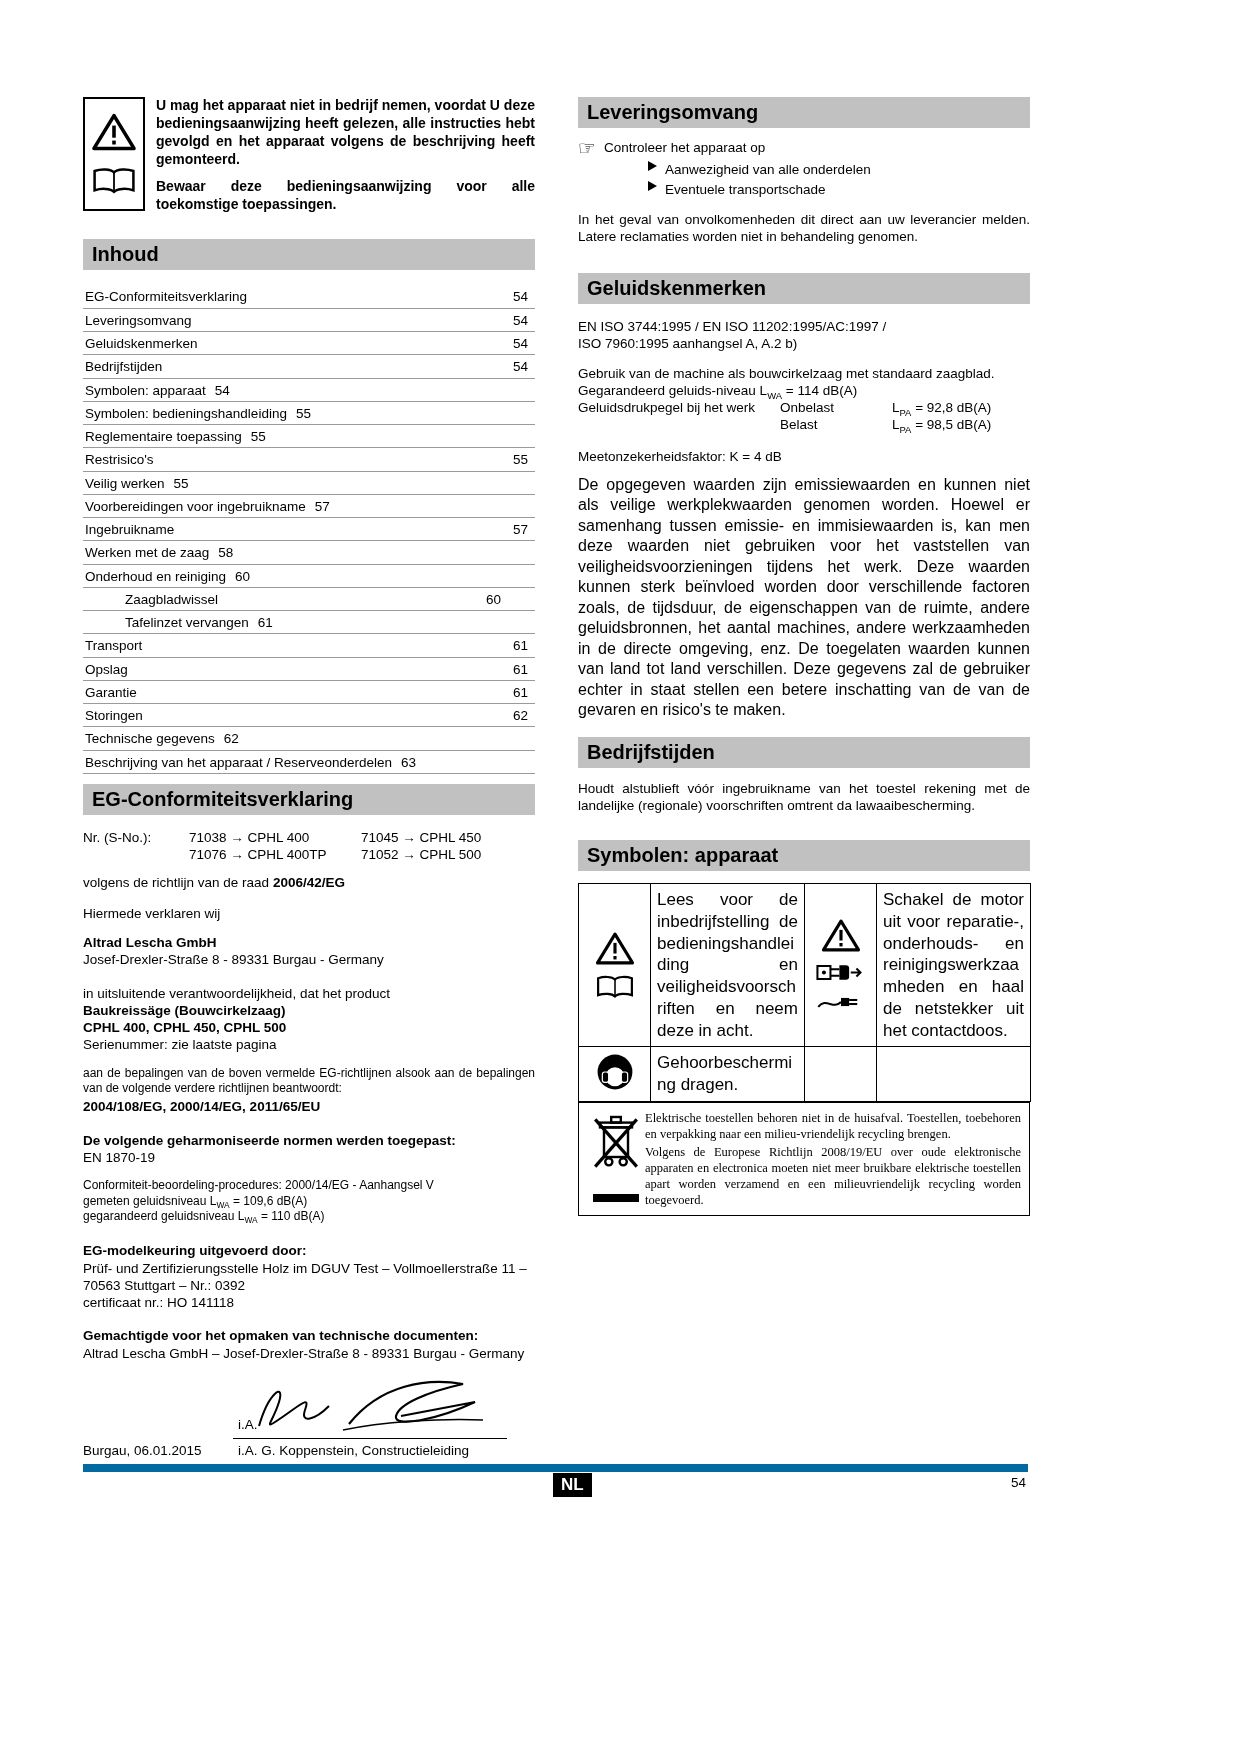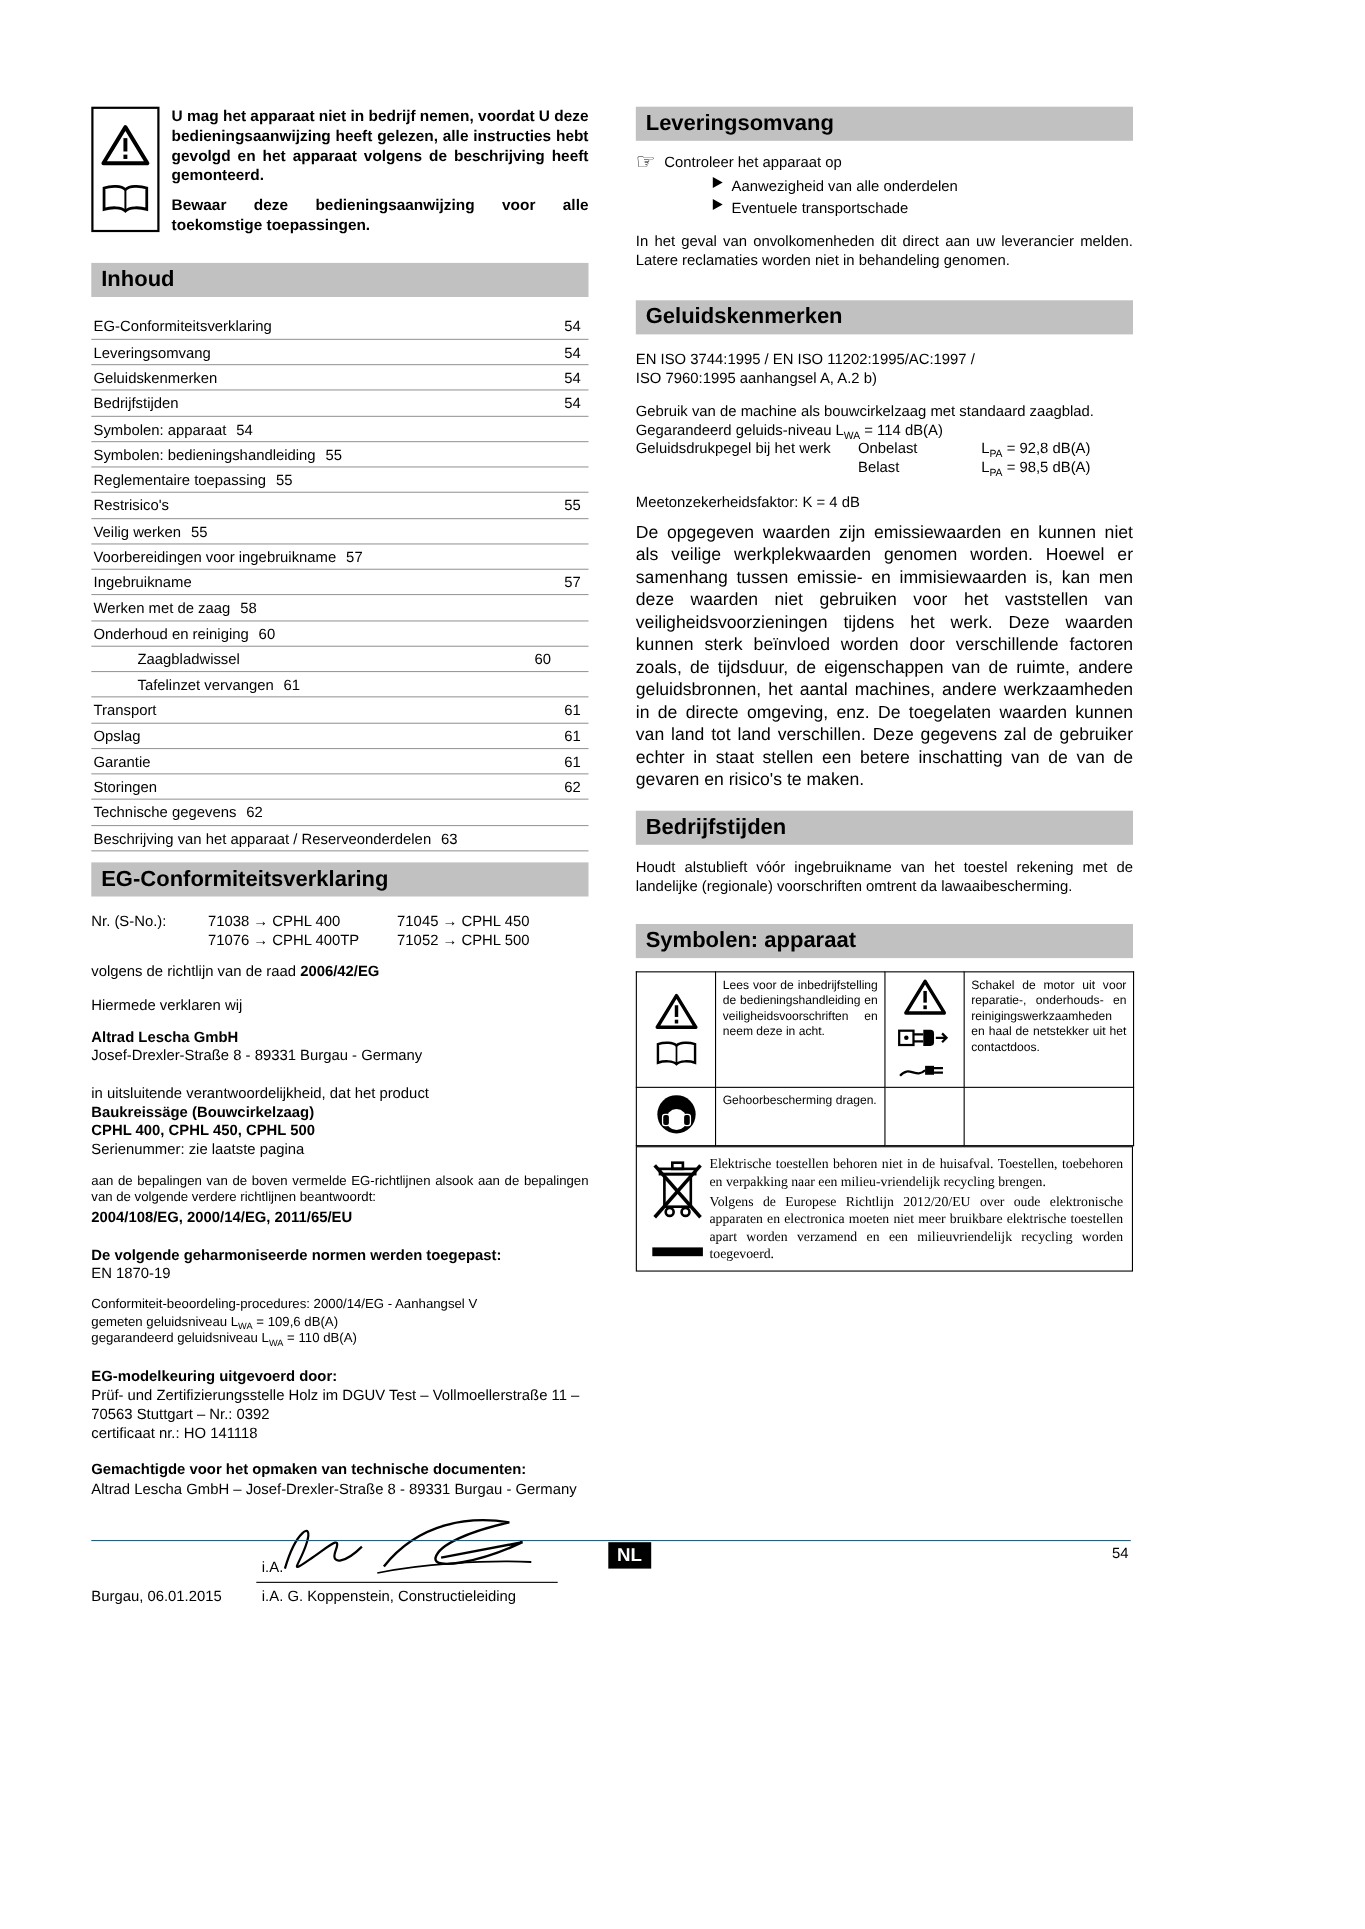--- a/index.html
+++ b/index.html
@@ -55,32 +55,32 @@
   .ah{width:0;height:0;border-left:9px solid #000;border-top:5px solid transparent;
       border-bottom:5px solid transparent;flex:0 0 auto;}
 
   
   .press-row{display:grid;grid-template-columns:202px 112px auto;}
 
   
   .sym-table{width:100%;border-collapse:collapse;table-layout:fixed;margin-top:12px;}
   .sym-table td{border:1.6px solid #000;padding:5px 6px;}
   .sym-icon-cell{width:72px;text-align:center;vertical-align:middle;}
-  .sym-text{font-size:11px;text-align:justify;overflow-wrap:anywhere;vertical-align:top;width:154px;}
+  .sym-text{font-size:17px;text-align:justify;overflow-wrap:anywhere;vertical-align:top;width:154px;}
   .icon-stack{display:flex;flex-direction:column;align-items:center;gap:8px;}
 
   
   .weee{border:1.6px solid #000;padding:7px 8px;display:flex;gap:0;font-family:Liberation Serif, serif;}
   .weee-icons{width:58px;flex:0 0 auto;display:flex;flex-direction:column;align-items:center;gap:24px;padding-top:2px;}
   .weee-bar{width:46px;height:8px;background:#000;}
   .weee-text{font-size:12.5px;text-align:justify;}
   .weee-text p + p{margin-top:2px;}
 
   
-  .footer{position:absolute;left:83px;top:1400px;width:945px;border-top:1px solid #0369a1;height:26px;}
+  .footer{position:absolute;left:83px;top:1464px;width:945px;border-top:8px solid #0369a1;height:26px;}
   .footer-nl{position:absolute;left:470px;top:1px;background:#000;color:#fff;font-weight:bold;
              font-size:17px;padding:1px 8px;}
   .footer-page{position:absolute;right:2px;top:2px;}
 </style>
 </head>
 <body>
 
 <div class="col col-left">
 
   <div class="intro">
@@ -358,21 +358,21 @@
         <rect x="24" y="5" width="12" height="7" fill="none" stroke="#000" stroke-width="3"></rect>
         <circle cx="21" cy="61" r="4.5" fill="none" stroke="#000" stroke-width="3"></circle>
         <circle cx="39" cy="61" r="4.5" fill="none" stroke="#000" stroke-width="3"></circle>
         <line x1="4" y1="8" x2="56" y2="67" stroke="#000" stroke-width="4"></line>
         <line x1="56" y1="8" x2="4" y2="67" stroke="#000" stroke-width="4"></line>
       </svg>
       <div class="weee-bar"></div>
     </div>
     <div class="weee-text">
       <p>Elektrische toestellen behoren niet in de huisafval. Toestellen, toebehoren en verpakking naar een milieu-vriendelijk recycling brengen.</p>
-      <p>Volgens de Europese Richtlijn 2012/20/EU over oude elektronische apparaten en electronica moeten niet meer bruikbare elektrische toestellen apart worden verzamend en een milieuvriendelijk recycling worden toegevoerd.</p>
+      <p>Volgens de Europese Richtlijn 2008/19/EU over oude elektronische apparaten en electronica moeten niet meer bruikbare elektrische toestellen apart worden verzamend en een milieuvriendelijk recycling worden toegevoerd.</p>
     </div>
   </div>
 </div>
 
 <div class="footer">
   <div class="footer-nl">NL</div>
   <div class="footer-page">54</div>
 </div>
 
 </body></html>

